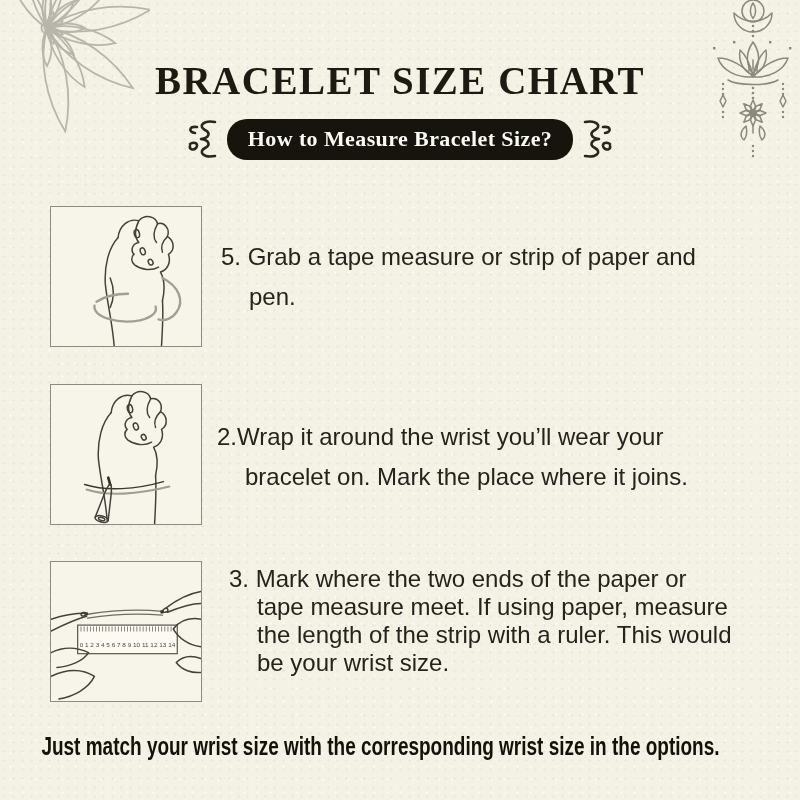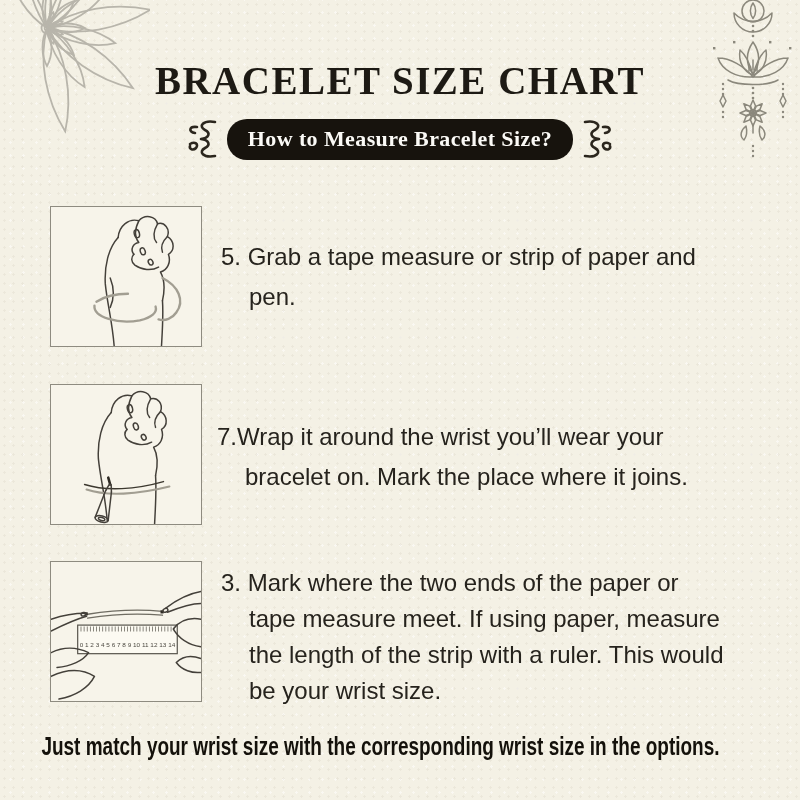--- a/index.html
+++ b/index.html
@@ -43,21 +43,21 @@
   #box3{top:561px;}
   .illus-box svg{display:block;width:100%;height:100%;}
   .step-text{
     position:absolute;margin:0;
     font-size:24px;color:#26231d;
     white-space:pre;
     padding-left:28px;text-indent:-28px;
   }
   #t1{left:221px;top:237px;line-height:40px;}
   #t2{left:217px;top:417px;line-height:40px;}
-  #t3{left:221px;top:565px;line-height:36px;}
+  #t3{left:229px;top:565px;line-height:28px;}
   .footer-note{
     position:absolute;left:0;top:731px;width:760px;
     display:flex;justify-content:center;
   }
   .footer-note span{
     display:inline-block;white-space:nowrap;
     font-size:26px;font-weight:bold;color:#14110b;
     transform:scaleX(0.73);transform-origin:50% 50%;
   }
 </style>
@@ -224,21 +224,21 @@
       <path d="M58,94 L60,101" stroke="#2e2a23" fill="none" stroke-width="2.6" stroke-linecap="round"></path>
       <g transform="translate(60,101) rotate(104)" stroke="#44403a" fill="none" stroke-width="1.5" stroke-linecap="round" stroke-linejoin="round">
         <path d="M7,-3 L0,-1 L0,1 L7,3"></path>
         <path d="M7,-3 L36,-6.8"></path>
         <path d="M7,3 L36,6.8"></path>
         <ellipse cx="36" cy="0" rx="3.2" ry="6.8"></ellipse>
         <ellipse cx="36" cy="0" rx="1.5" ry="3.4"></ellipse>
       </g>
     </svg>
   </div>
-  <p id="t2" class="step-text">7.Wrap it around the wrist you’ll wear your
+  <p id="t2" class="step-text">2.Wrap it around the wrist you’ll wear your
 bracelet on. Mark the place where it joins.</p>
 
   <div id="box3" class="illus-box">
     <svg viewBox="0 0 152 141">
       <g stroke="#6f6c62" fill="none" stroke-width="1.3" stroke-linecap="round">
         <path d="M37,53 C62,49 90,48 113,50"></path>
         <path d="M37,57 C62,53 90,52 113,54"></path>
       </g>
       <rect x="34" y="51" width="3.2" height="3.2" fill="#2e2a23"></rect>
       <rect x="111" y="49" width="3.2" height="3.2" fill="#2e2a23"></rect>

